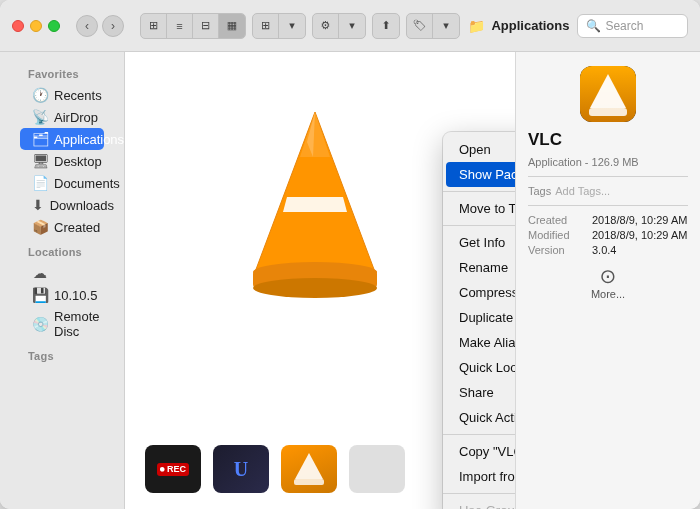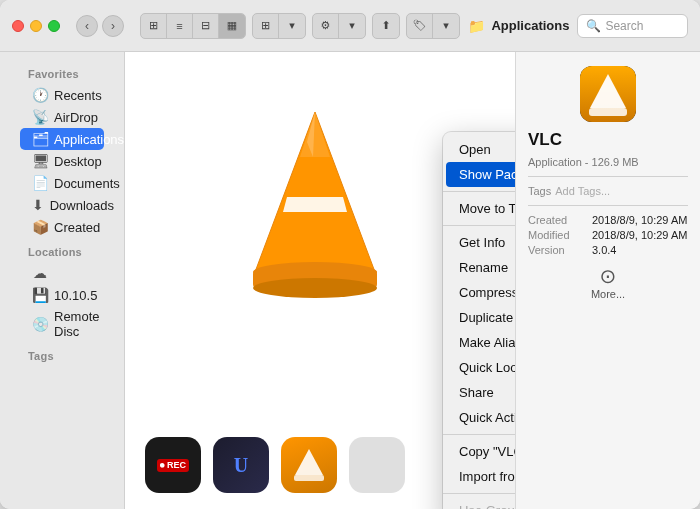--- a/index.html
+++ b/index.html
@@ -169,22 +169,22 @@
     .bottom-icons {
       position: absolute;
       bottom: 16px;
       left: 20px;
       display: flex;
       gap: 12px;
       align-items: flex-end;
     }
     .bottom-app-icon {
       width: 56px;
-      height: 56px;
-      border-radius: 14px;
+      height: 48px;
+      border-radius: 8px;
       display: flex;
       align-items: center;
       justify-content: center;
       font-size: 22px;
     }
     .icon-rec { background: #333; color: #e33; }
     
     .info-panel {
       width: 185px;
       background: #f5f5f5;

